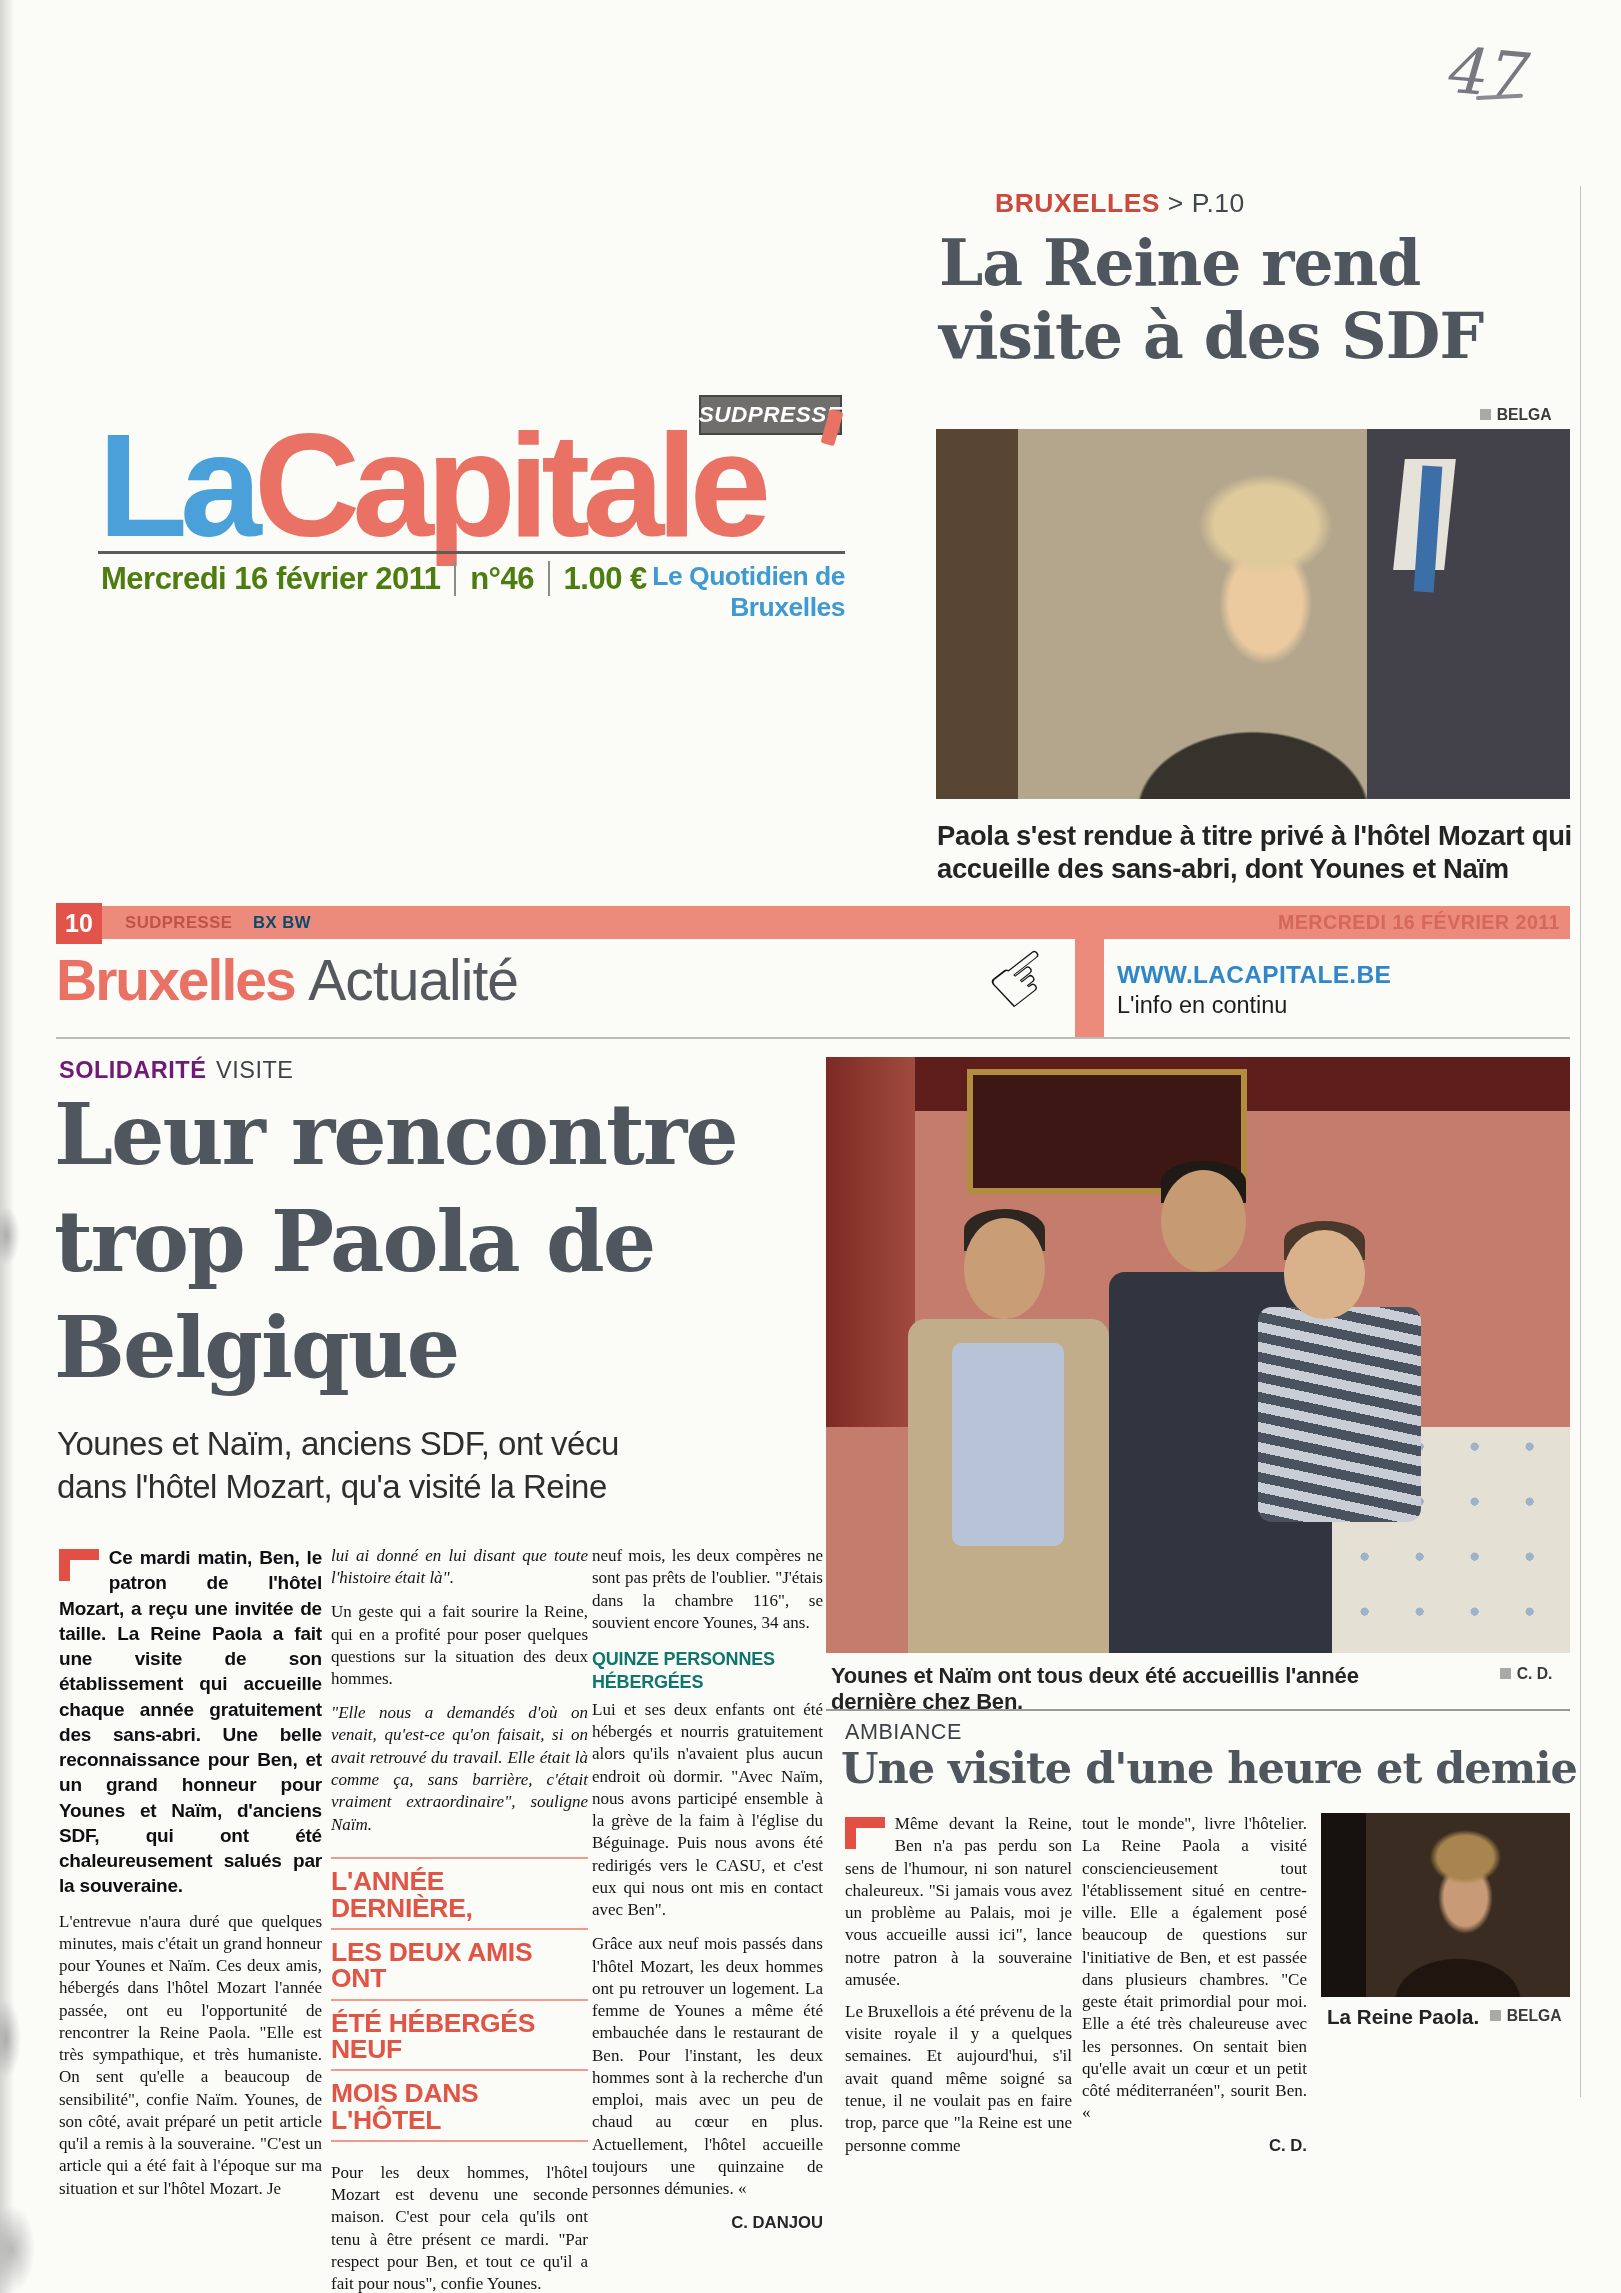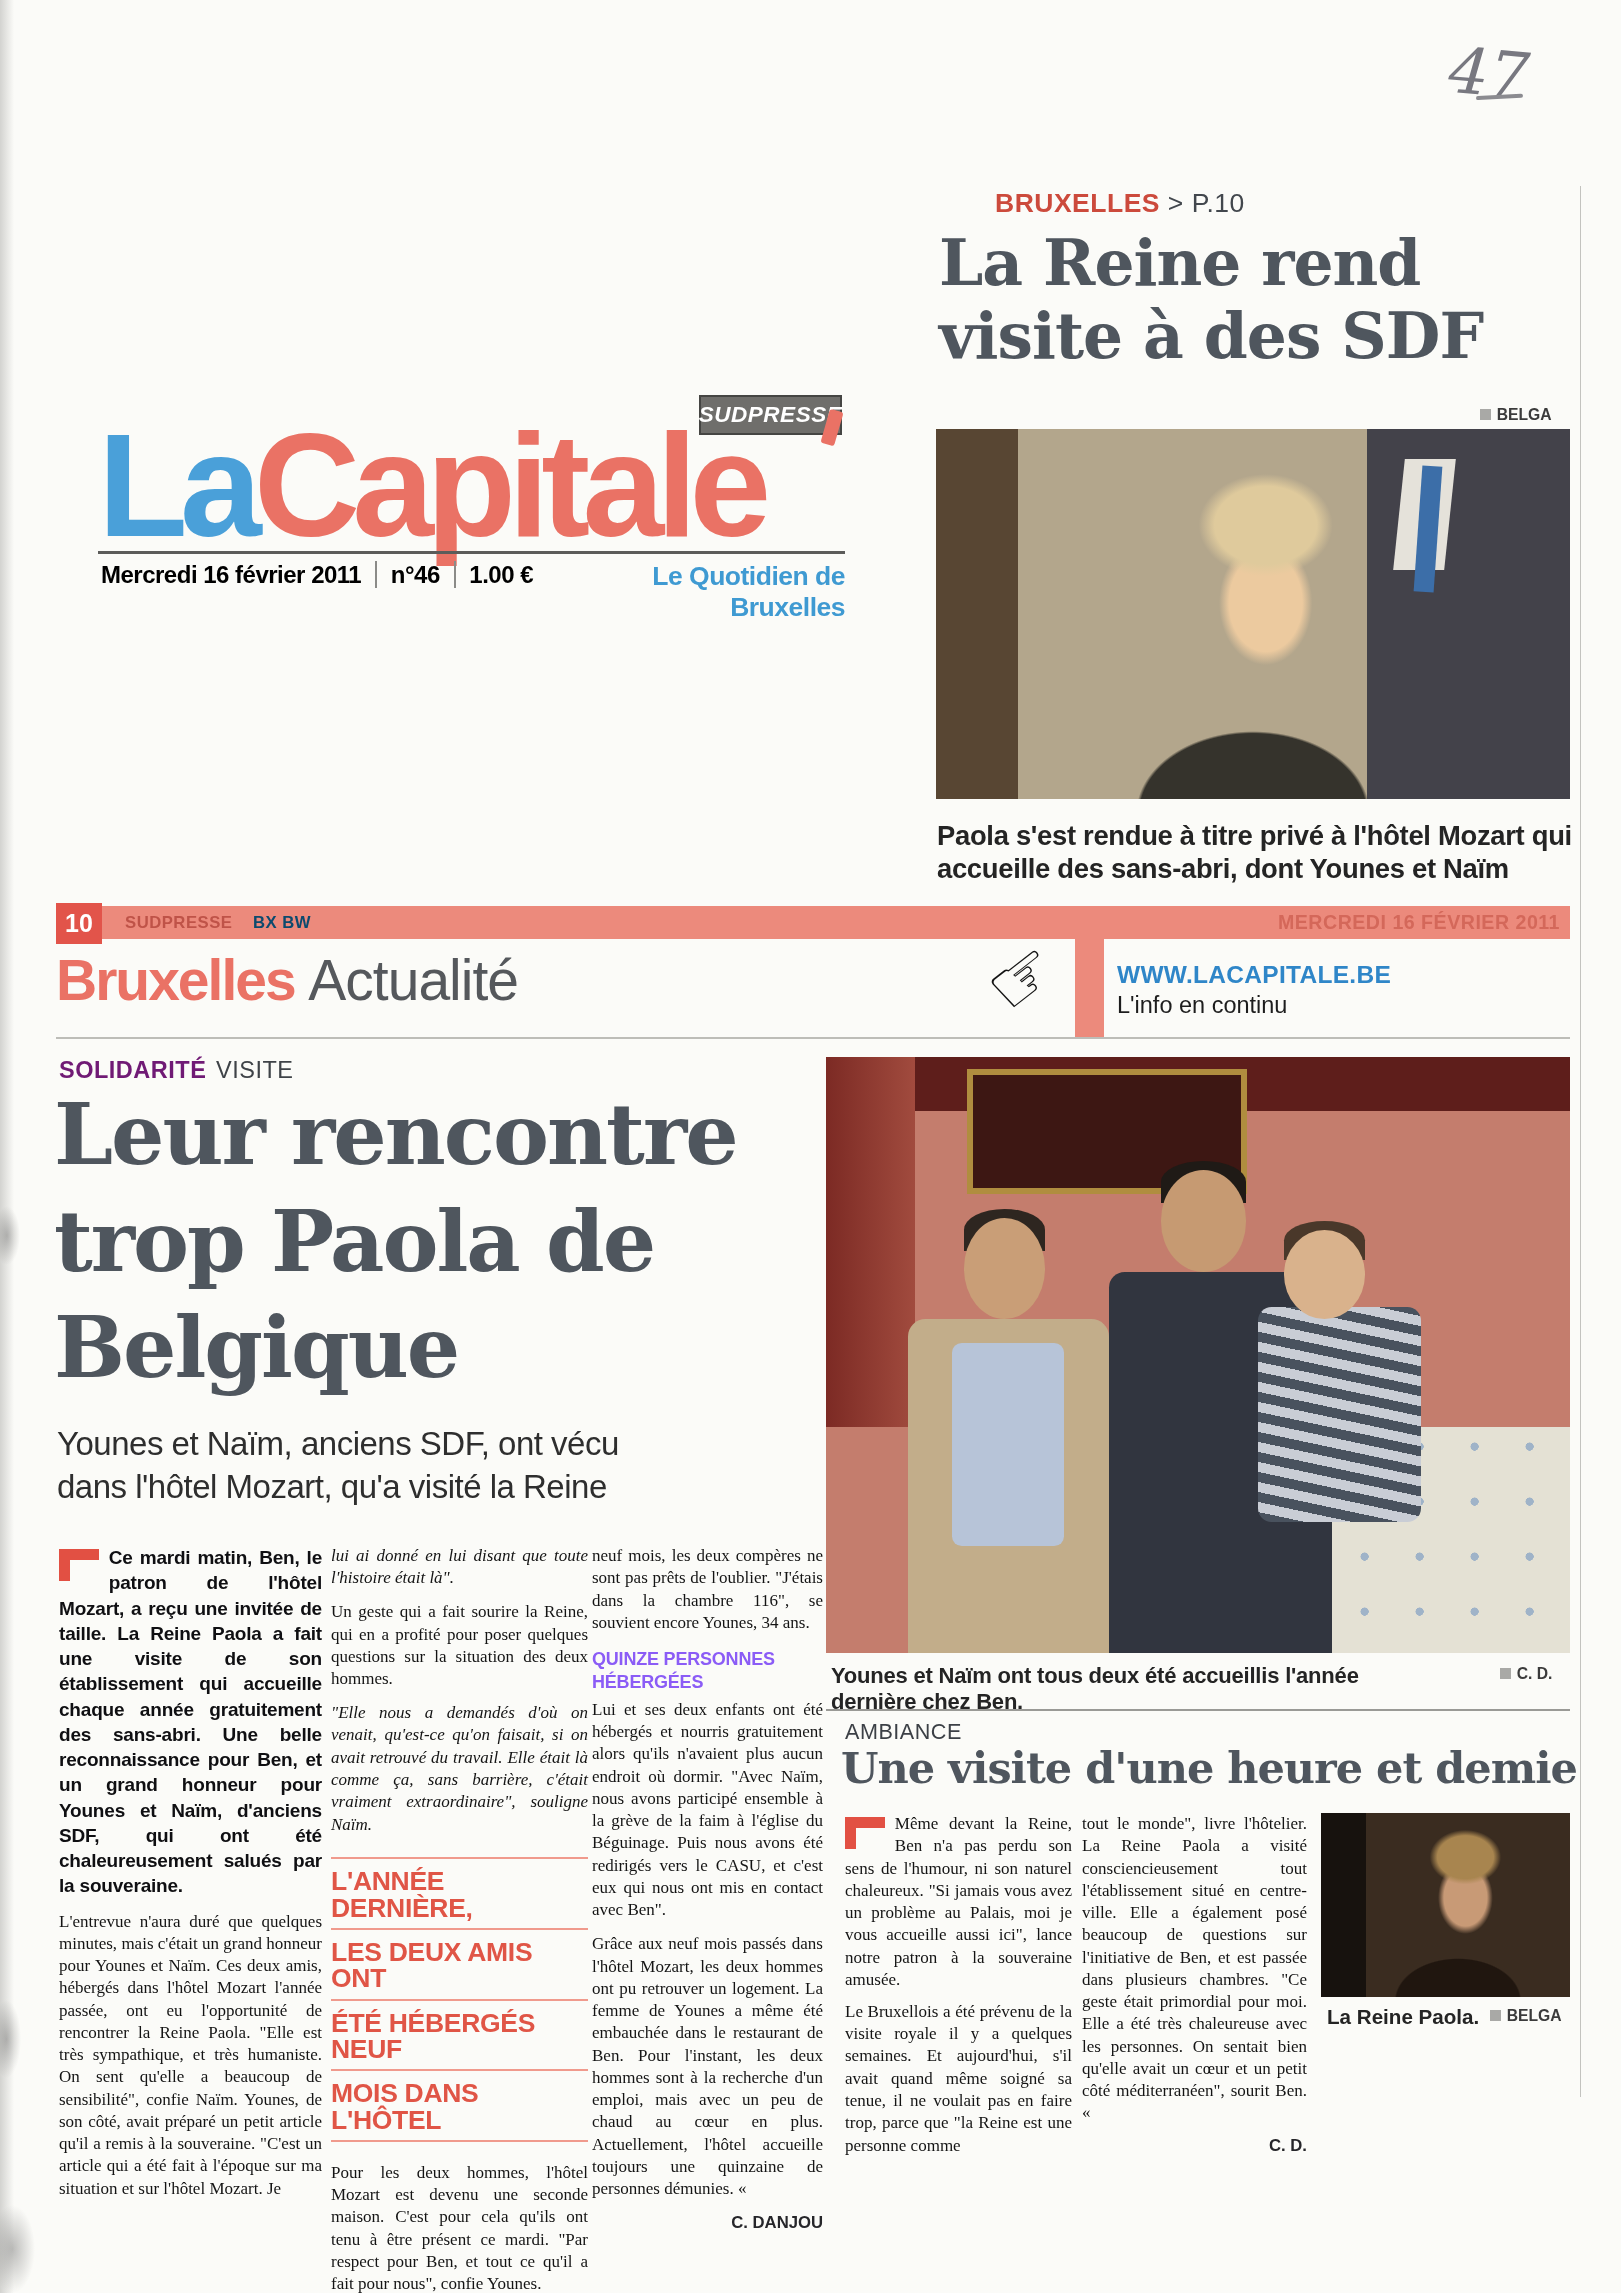--- a/index.html
+++ b/index.html
@@ -38,21 +38,21 @@
   
   .badge{position:absolute;left:699px;top:395px;width:139px;height:36px;background:#6f6e6b;
     border:2px solid #454543;color:#fff;font-weight:bold;font-style:italic;font-size:22.5px;
     display:flex;align-items:center;justify-content:center;letter-spacing:0.5px;}
   .logo{position:absolute;left:98px;top:412px;font-size:147px;font-weight:bold;letter-spacing:-7.8px;line-height:1;}
   .logo .blue{color:#4aa0d9;}
   .logo .red{color:#ea7265;}
   .logo-accent{position:absolute;left:825px;top:410px;width:13.7px;height:35px;background:#ea7265;
     transform:rotate(16deg);border-radius:2.9px;}
   .masthead-rule{position:absolute;left:98px;top:551px;width:747px;height:2.9px;background:#5c5c5a;}
-  .dateline{position:absolute;left:101px;top:561px;font-size:24px;font-weight:bold;color:#000000;letter-spacing:-0.5px;}
+  .dateline{position:absolute;left:101px;top:561px;font-size:31px;font-weight:bold;color:#4d7c0f;letter-spacing:-0.5px;}
   .dateline span{padding:0 11.8px;}
   .dateline span:first-child{padding-left:0;}
   .dateline .sep{border-left:2px solid #8b8b88;padding:0;margin:0 2px;}
   .tagline{position:absolute;left:549px;top:561px;width:296px;text-align:right;font-size:26.5px;
     font-weight:bold;color:#3f9ad2;letter-spacing:-0.5px;}
   
   .band{position:absolute;left:56px;top:906px;width:1514px;height:33px;background:#ec8a7c;}
   .band-num{position:absolute;left:56px;top:903px;width:46px;height:41px;background:#e2544a;color:#fff;
     font-size:25px;font-weight:bold;display:flex;align-items:center;justify-content:center;}
   .band-pub{position:absolute;left:125px;top:913px;font-size:16.7px;font-weight:bold;color:#bf5348;letter-spacing:0.5px;}
@@ -78,21 +78,21 @@
   .col2{left:331px;width:257px;}
   .col3{left:592px;width:231px;}
   .lead{font-family:"Liberation Sans",sans-serif;font-weight:bold;font-size:19px;line-height:1.33;
     color:#0f0f12;letter-spacing:-0.2px;}
   .corner{float:left;width:29px;height:21.6px;border-left:11.8px solid #e25043;border-top:11.8px solid #e25043;
     margin:3.9px 9.8px 2px 0;}
   .italicq{font-style:italic;}
   .pullquote{margin:21.6px 0 19.6px;border-top:2.9px solid #f09a8d;font-family:"Liberation Sans",sans-serif;
     font-weight:bold;font-size:26.5px;line-height:1;color:#e05546;letter-spacing:-0.3px;}
   .pullquote div{padding:8.8px 0 6.9px;border-bottom:2.9px solid #f09a8d;}
-  .col-subhead{font-family:"Liberation Sans",sans-serif;font-weight:bold;font-size:18px;color:#8b5cf6;
+  .col-subhead{font-family:"Liberation Sans",sans-serif;font-weight:bold;font-size:18px;color:#0f766e;
     margin:13.7px 0 3.9px;letter-spacing:-0.2px;}
   .byline{text-align:right;font-family:"Liberation Sans",sans-serif;font-weight:bold;font-size:16.7px;
     color:#26262a;margin-top:3.9px;}
   
   .photo-group{left:826px;top:1057px;width:744px;height:596px;background:#c47d6d;}
   .pg-topband{position:absolute;left:0;top:0;width:100%;height:9%;background:#5e1e1b;}
   .pg-frame{position:absolute;left:19%;top:2%;width:36%;height:19%;background:#3d1713;border:6.9px solid #b08d3f;}
   .pg-drape{position:absolute;left:0;top:0;width:12%;height:62%;background:linear-gradient(90deg,#7c2a24,#a14b3e);}
   .pg-floor{position:absolute;left:55%;top:62%;width:45%;height:38%;
     background:radial-gradient(9.8px 9.8px at 19.6px 19.6px,#9fb3c8 0 40%,rgba(159,179,200,0) 44%),#e4e1d4;

